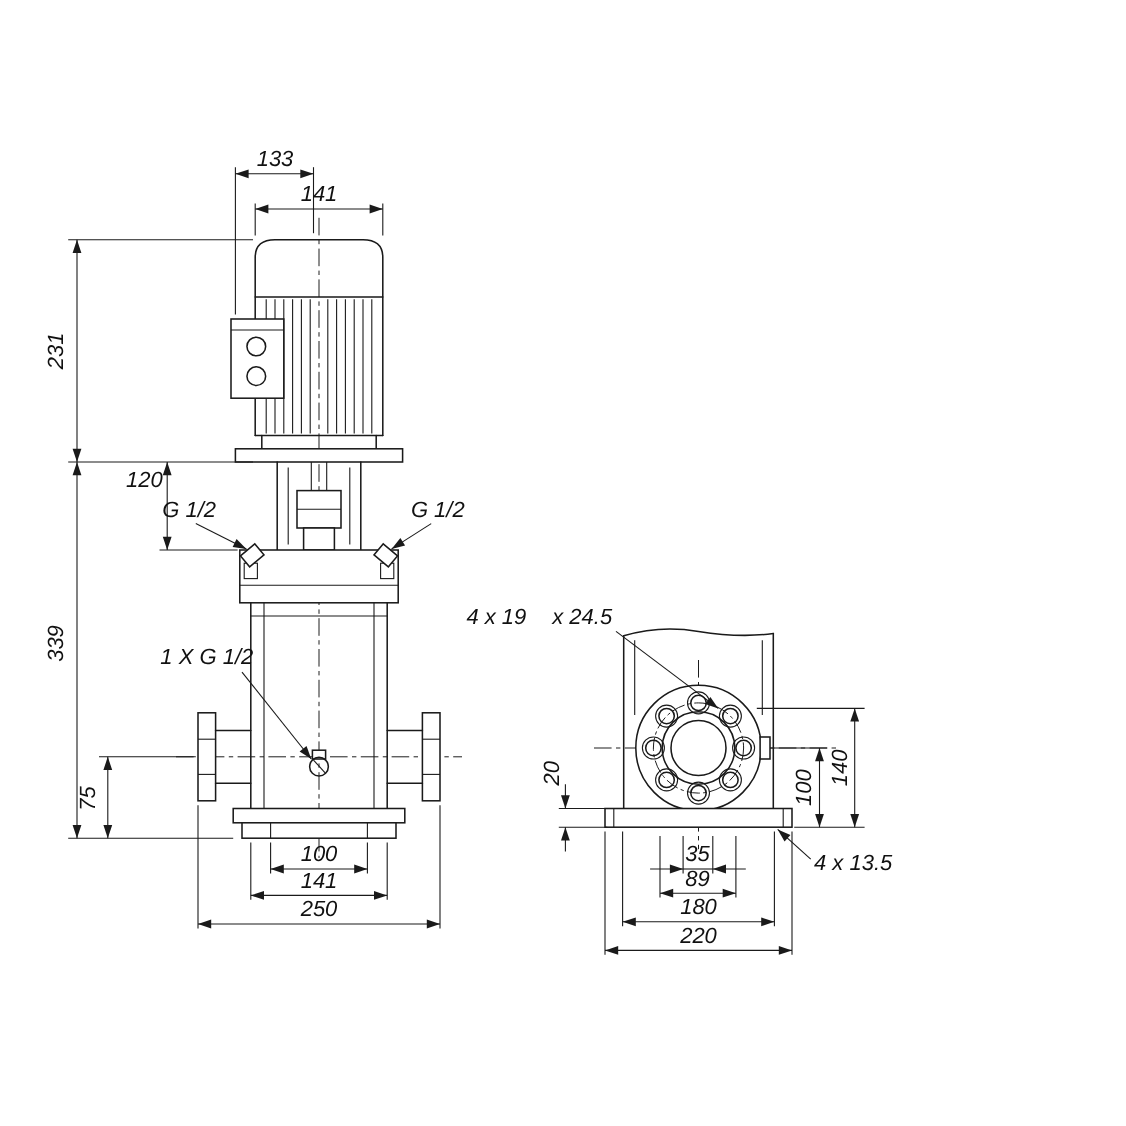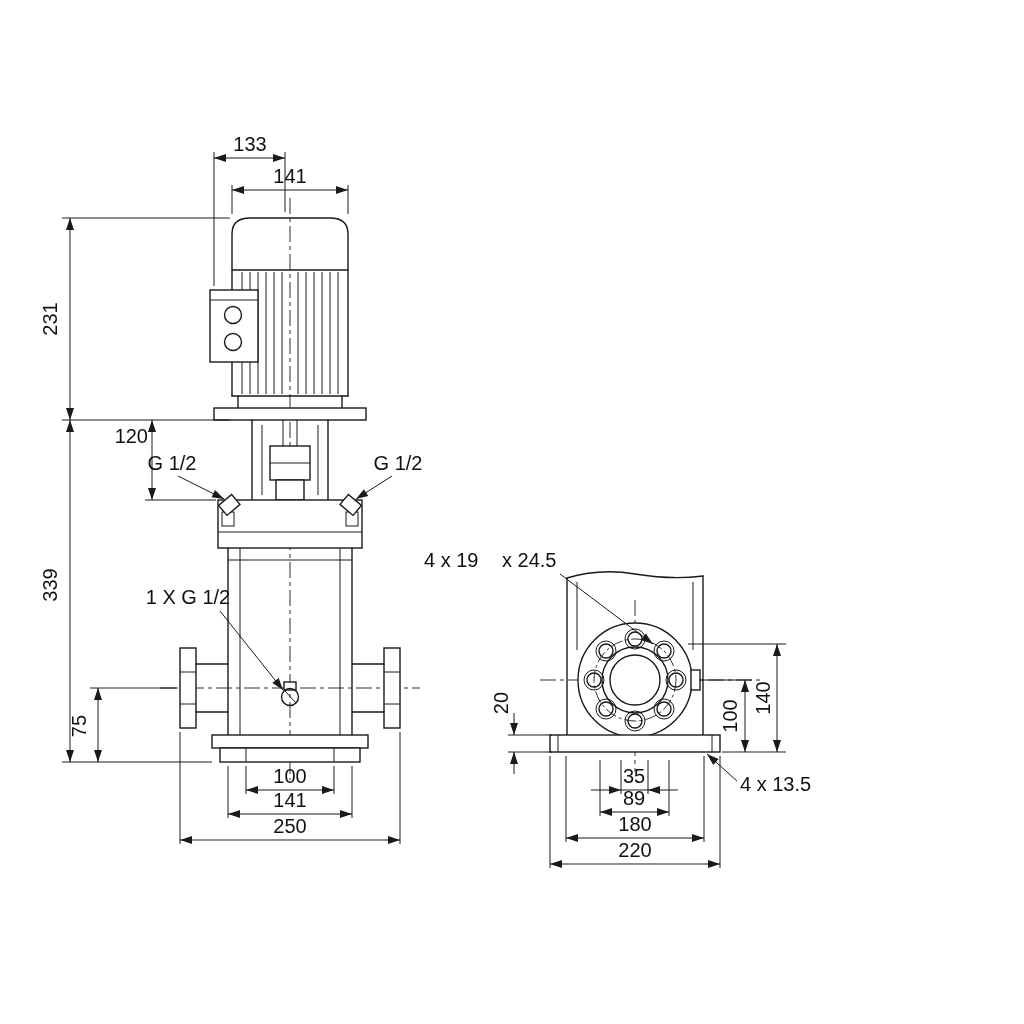--- a/index.html
+++ b/index.html
@@ -1,16 +1,16 @@
 <!DOCTYPE html>
 <html><head>
 <meta charset="utf-8">
 <style>
   html,body{margin:0;padding:0;background:#ffffff;}
-  .canvas{width:816px;height:1024px;background:#ffffff;position:relative;overflow:hidden;}
+  .canvas{width:816px;height:1024px;background:#ffffff;position:relative;overflow:hidden;font-style:italic;}
   svg{display:block;}
   .obj{fill:none;stroke:#1a1a1a;stroke-width:1.4;stroke-linecap:round;stroke-linejoin:round;}
   .objf{fill:#ffffff;stroke:#1a1a1a;stroke-width:1.4;}
   .thin{fill:none;stroke:#1a1a1a;stroke-width:1;}
   .cl{fill:none;stroke:#1a1a1a;stroke-width:0.9;stroke-dasharray:16 4 4 4;}
   .bc{fill:none;stroke:#1a1a1a;stroke-width:0.9;stroke-dasharray:12 3 3 3;}
   .txt{font-family:"Liberation Sans",sans-serif;font-size:20px;fill:#111111;}
 </style>
 </head>
 <body>

